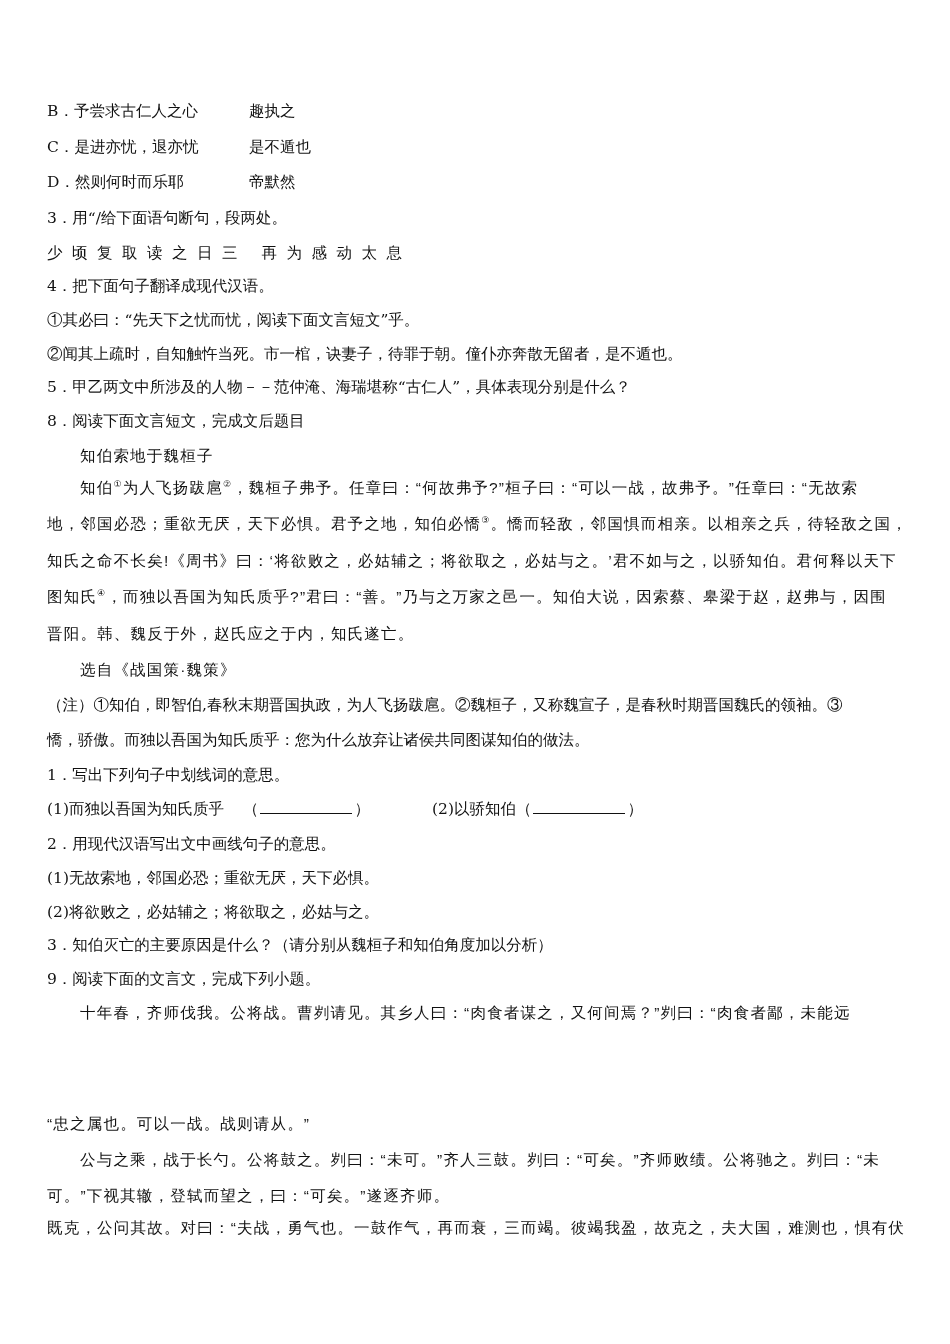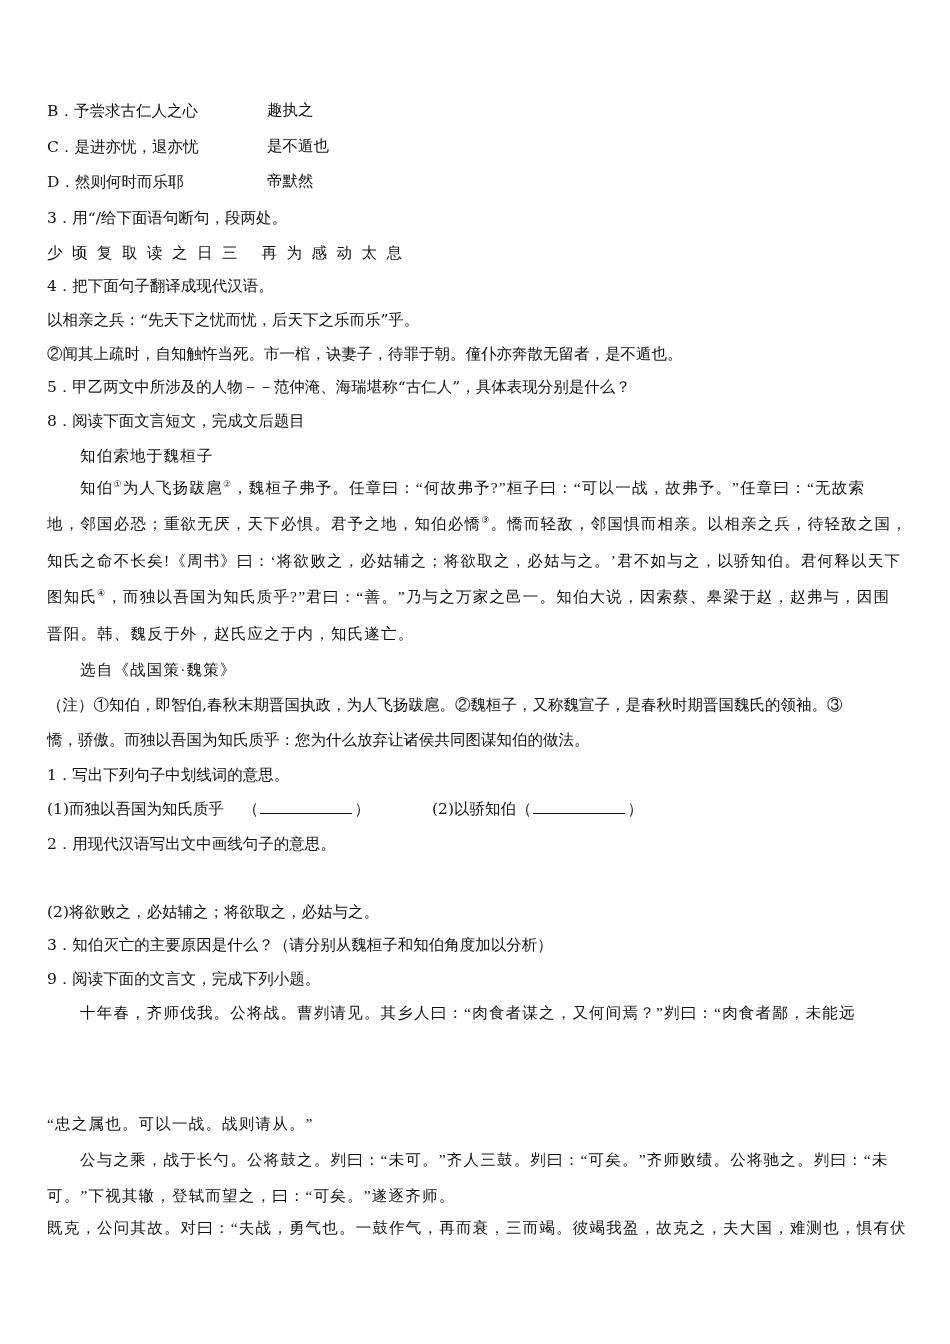--- a/index.html
+++ b/index.html
@@ -6,24 +6,24 @@
   body {
     width: 950px; height: 1344px; position: relative; overflow: hidden;
     font-family: "DejaVu Serif", "Liberation Serif", serif;
     color: #111111;
   }
   .page { position: absolute; left: 0; top: 0; width: 950px; height: 1020px; }
   .line {
     position: absolute; left: 47px; right: 40px;
     font-size: 15.5px; line-height: 20px; white-space: nowrap;
   }
-  .kai { font-family: Liberation Serif, serif; letter-spacing: 1.2px; }
+  .kai { font-family: Liberation Sans, sans-serif; letter-spacing: 1.2px; }
   .spread { letter-spacing: 9.5px; }
   .indent { left: 80px; }
-  .col2 { position: absolute; left: 220px; font-family: Liberation Mono, monospace; }
+  .col2 { position: absolute; left: 202px; }
   .blank {
     display: inline-block; width: 92px; border-bottom: 1px solid #111;
     height: 14px; vertical-align: baseline; margin: 0 2px;
   }
   sup { font-size: 9px; vertical-align: 6px; line-height: 0; }
 </style>
 </head>
 <body>
 
 <div class="page">
@@ -38,21 +38,21 @@
   </div>
   <div class="line" style="top:172px">
     <span>D．</span><span>然则何时而乐耶</span>
     <span class="col2">帝默然</span>
   </div>
 
   <div class="line" style="top:208px">3．用“/给下面语句断句，段两处。</div>
   <div class="line spread" style="top:243px">少顷复取读之日三 再为感动太息</div>
 
   <div class="line" style="top:276px">4．把下面句子翻译成现代汉语。</div>
-  <div class="line" style="top:310px">以相亲之兵：“先天下之忧而忧，后天下之乐而乐”乎。</div>
+  <div class="line" style="top:310px">①其必曰：“先天下之忧而忧，阅读下面文言短文”乎。</div>
   <div class="line" style="top:344px">②闻其上疏时，自知触忤当死。市一棺，诀妻子，待罪于朝。僮仆亦奔散无留者，是不遁也。</div>
 
   <div class="line" style="top:377px">5．甲乙两文中所涉及的人物－－范仲淹、海瑞堪称“古仁人”，具体表现分别是什么？</div>
 
   <div class="line" style="top:411px">8．阅读下面文言短文，完成文后题目</div>
   <div class="line indent kai" style="top:446px">知伯索地于魏桓子</div>
 
   <div class="line indent kai" style="top:478px">
     <span>知伯</span><sup>①</sup><span>为人飞扬跋扈</span><sup>②</sup><span>，魏桓子弗予。任章曰：“何故弗予?”桓子曰：“可以一战，故弗予。”任章曰：“无故索</span>
   </div>
@@ -72,20 +72,21 @@
   <div class="line" style="top:765px">1．写出下列句子中划线词的意思。</div>
   <div class="line" style="top:799px">
     <span>(1)而独以吾国为知氏质乎</span>
     <span style="margin-left:14px">（</span><span class="blank"></span><span>）</span>
     <span style="position:absolute; left:385px">
       <span>(2)以骄知伯</span><span>（</span><span class="blank"></span><span>）</span>
     </span>
   </div>
 
   <div class="line" style="top:834px">2．用现代汉语写出文中画线句子的意思。</div>
+  <div class="line" style="top:868px">(1)无故索地，邻国必恐；重欲无厌，天下必惧。</div>
   <div class="line" style="top:902px">(2)将欲败之，必姑辅之；将欲取之，必姑与之。</div>
   <div class="line" style="top:935px">3．知伯灭亡的主要原因是什么？（请分别从魏桓子和知伯角度加以分析）</div>
 
   <div class="line" style="top:969px">9．阅读下面的文言文，完成下列小题。</div>
   <div class="line indent kai" style="top:1003px">十年春，齐师伐我。公将战。曹刿请见。其乡人曰：“肉食者谋之，又何间焉？”刿曰：“肉食者鄙，未能远</div>
   <div class="line kai" style="top:1114px">“忠之属也。可以一战。战则请从。”</div>
   <div class="line indent kai" style="top:1150px">公与之乘，战于长勺。公将鼓之。刿曰：“未可。”齐人三鼓。刿曰：“可矣。”齐师败绩。公将驰之。刿曰：“未</div>
   <div class="line kai" style="top:1186px">可。”下视其辙，登轼而望之，曰：“可矣。”遂逐齐师。</div>
   <div class="line kai" style="top:1218px">既克，公问其故。对曰：“夫战，勇气也。一鼓作气，再而衰，三而竭。彼竭我盈，故克之，夫大国，难测也，惧有伏</div>
 </div>

